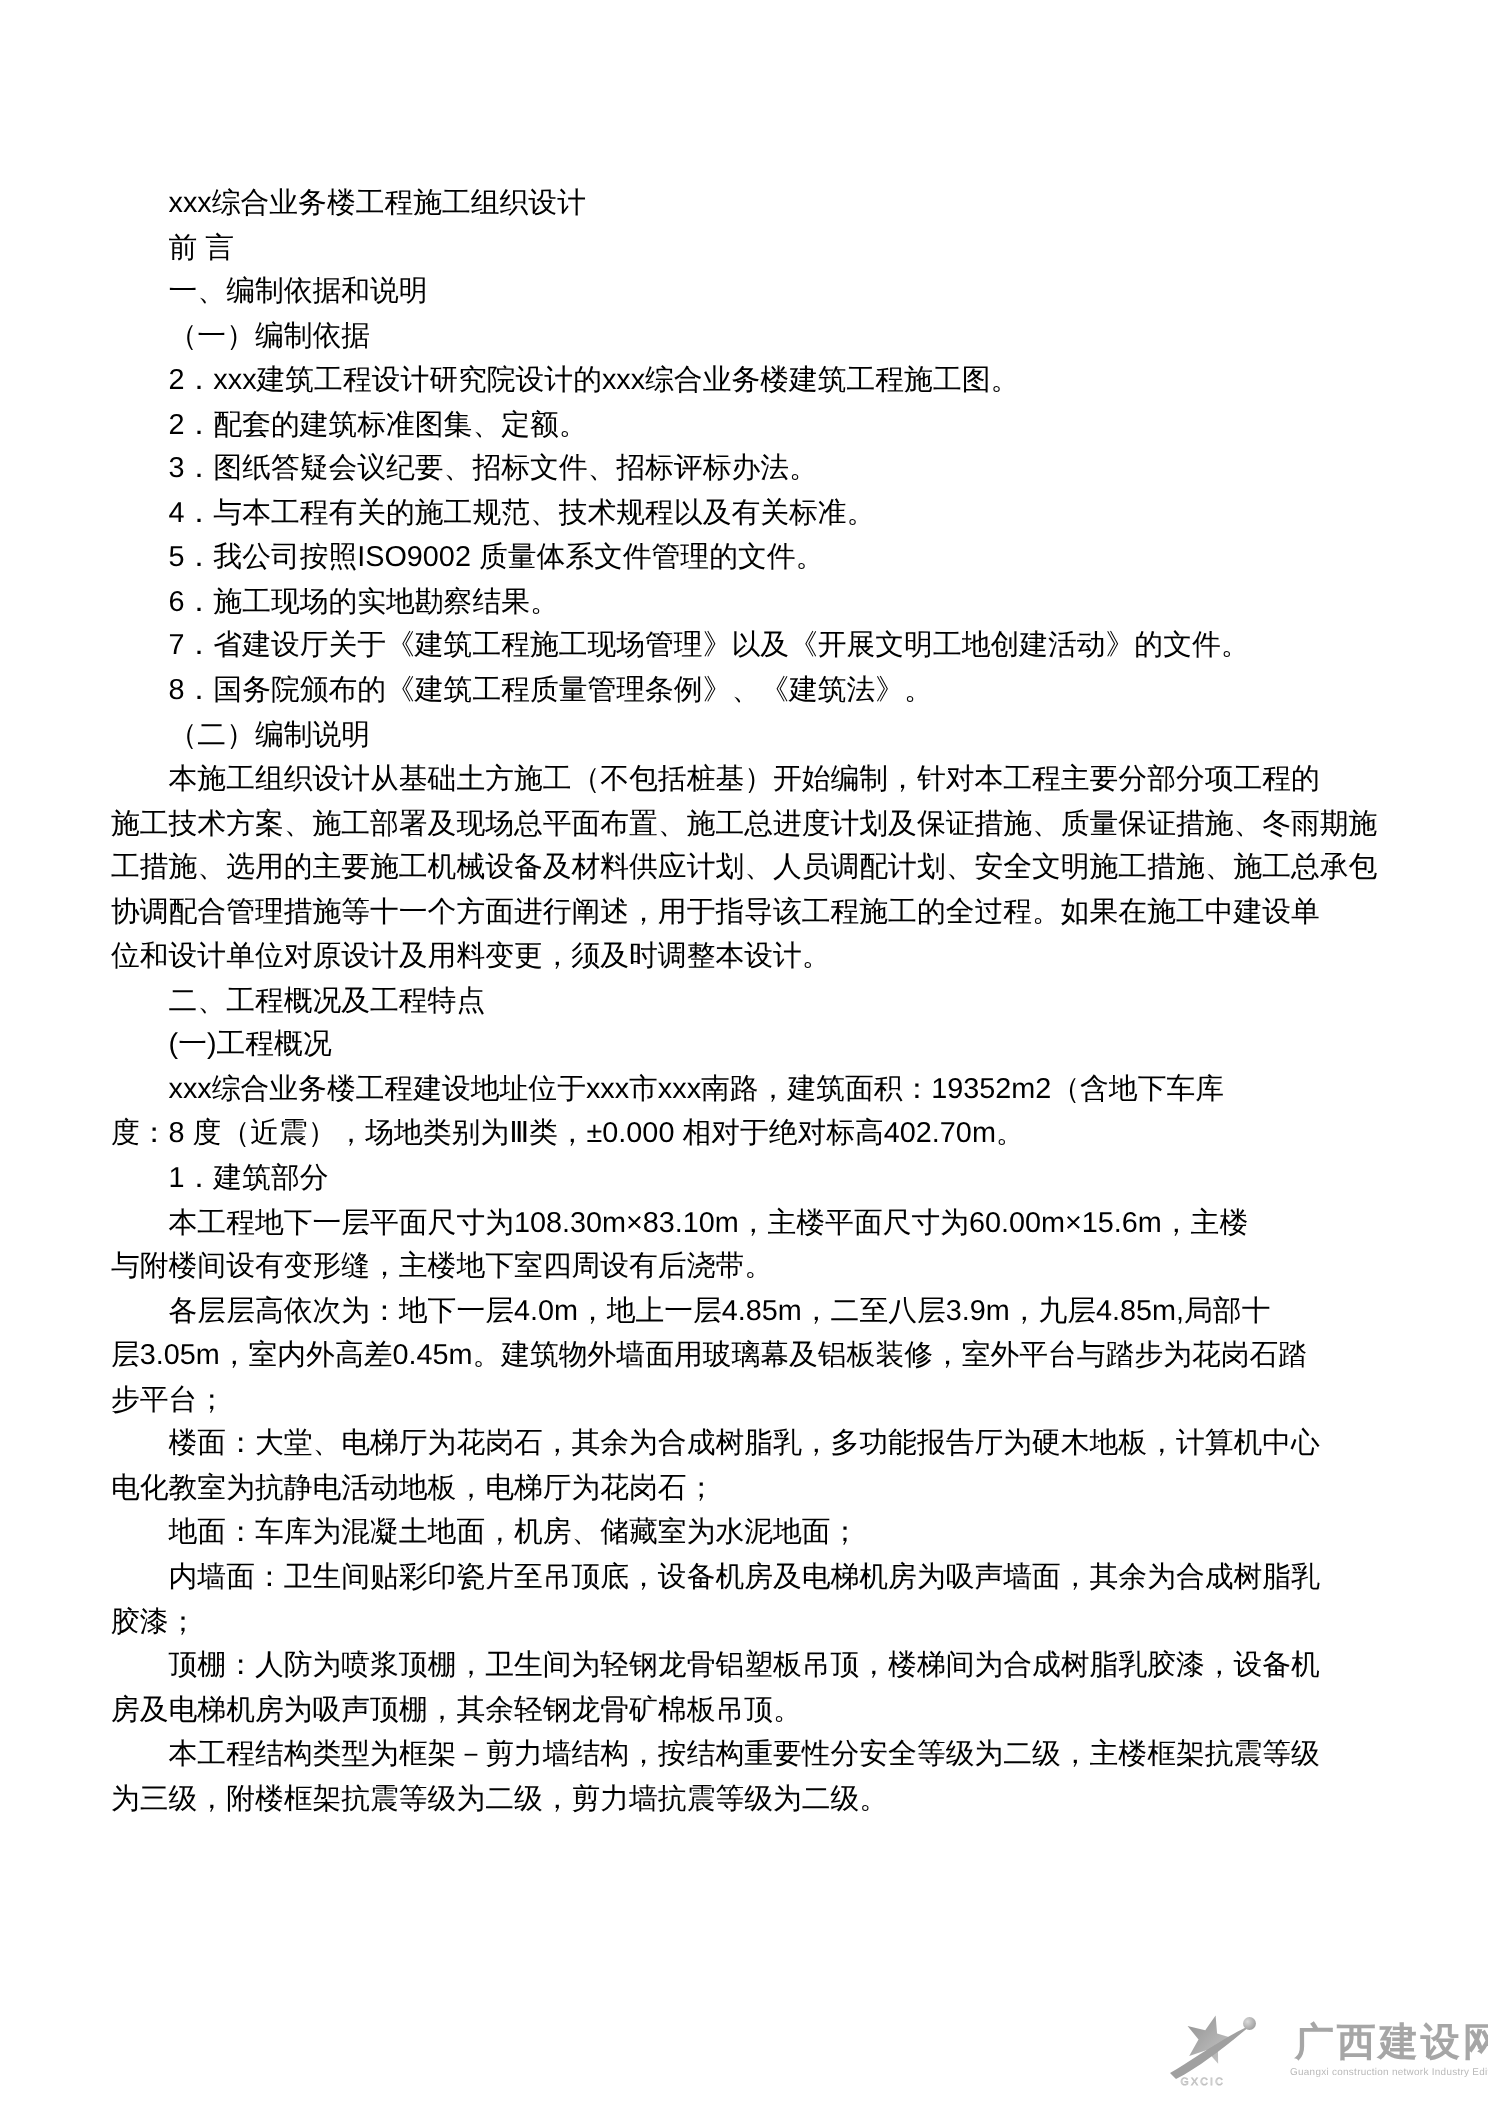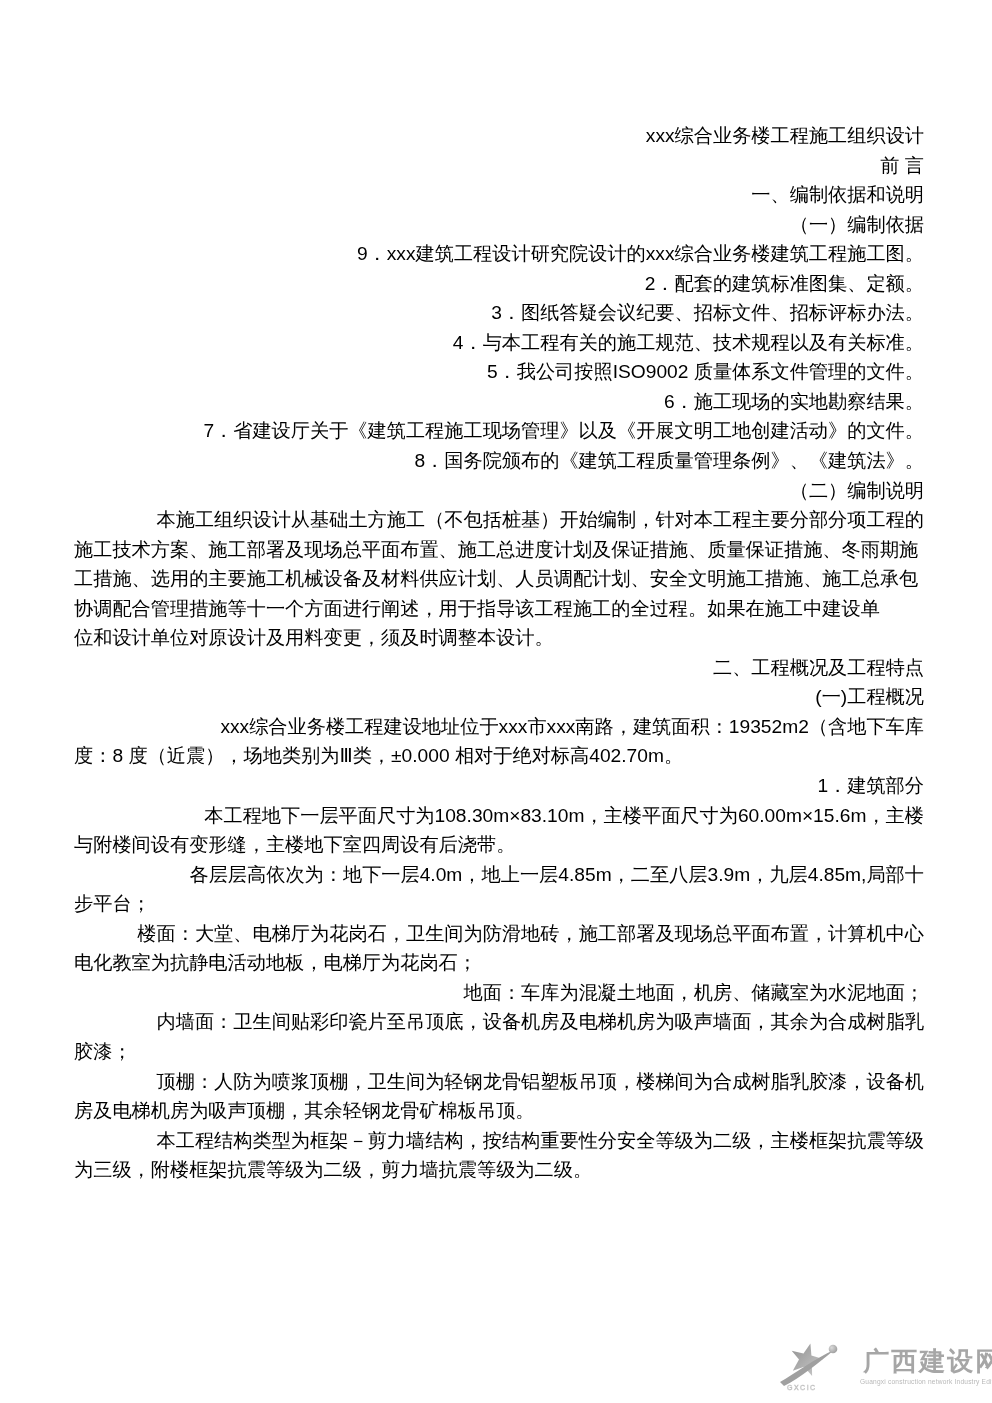--- a/index.html
+++ b/index.html
@@ -23,21 +23,21 @@
     font-size: 19.2px;
     line-height: 29.55px;
     color: #000000;
   }
   .para { margin: 0; padding: 0; }
   .line {
     white-space: pre;
     height: 29.55px;
     overflow: visible;
   }
-  .line.first { padding-left: 38.4px; text-align: right; }
+  .line.first { padding-left: 38.4px; }
 
   
   .watermark {
     position: absolute;
     left: 776px;
     top: 1334px;
     width: 214px;
     height: 64px;
     display: flex;
     align-items: center;
@@ -80,21 +80,21 @@
       <div class="para">
         <div class="line first">前 言</div>
       </div>
       <div class="para">
         <div class="line first">一、编制依据和说明</div>
       </div>
       <div class="para">
         <div class="line first">（一）编制依据</div>
       </div>
       <div class="para">
-        <div class="line first">9．xxx建筑工程设计研究院设计的xxx综合业务楼建筑工程施工图。</div>
+        <div class="line first">2．xxx建筑工程设计研究院设计的xxx综合业务楼建筑工程施工图。</div>
       </div>
       <div class="para">
         <div class="line first">2．配套的建筑标准图集、定额。</div>
       </div>
       <div class="para">
         <div class="line first">3．图纸答疑会议纪要、招标文件、招标评标办法。</div>
       </div>
       <div class="para">
         <div class="line first">4．与本工程有关的施工规范、技术规程以及有关标准。</div>
       </div>
@@ -132,24 +132,25 @@
       </div>
       <div class="para">
         <div class="line first">1．建筑部分</div>
       </div>
       <div class="para">
         <div class="line first">本工程地下一层平面尺寸为108.30m×83.10m，主楼平面尺寸为60.00m×15.6m，主楼</div>
         <div class="line">与附楼间设有变形缝，主楼地下室四周设有后浇带。</div>
       </div>
       <div class="para">
         <div class="line first">各层层高依次为：地下一层4.0m，地上一层4.85m，二至八层3.9m，九层4.85m,局部十</div>
+        <div class="line">层3.05m，室内外高差0.45m。建筑物外墙面用玻璃幕及铝板装修，室外平台与踏步为花岗石踏</div>
         <div class="line">步平台；</div>
       </div>
       <div class="para">
-        <div class="line first">楼面：大堂、电梯厅为花岗石，卫生间为防滑地砖，施工部署及现场总平面布置，计算机中心</div>
+        <div class="line first">楼面：大堂、电梯厅为花岗石，其余为合成树脂乳，多功能报告厅为硬木地板，计算机中心</div>
         <div class="line">电化教室为抗静电活动地板，电梯厅为花岗石；</div>
       </div>
       <div class="para">
         <div class="line first">地面：车库为混凝土地面，机房、储藏室为水泥地面；</div>
       </div>
       <div class="para">
         <div class="line first">内墙面：卫生间贴彩印瓷片至吊顶底，设备机房及电梯机房为吸声墙面，其余为合成树脂乳</div>
         <div class="line">胶漆；</div>
       </div>
       <div class="para">

